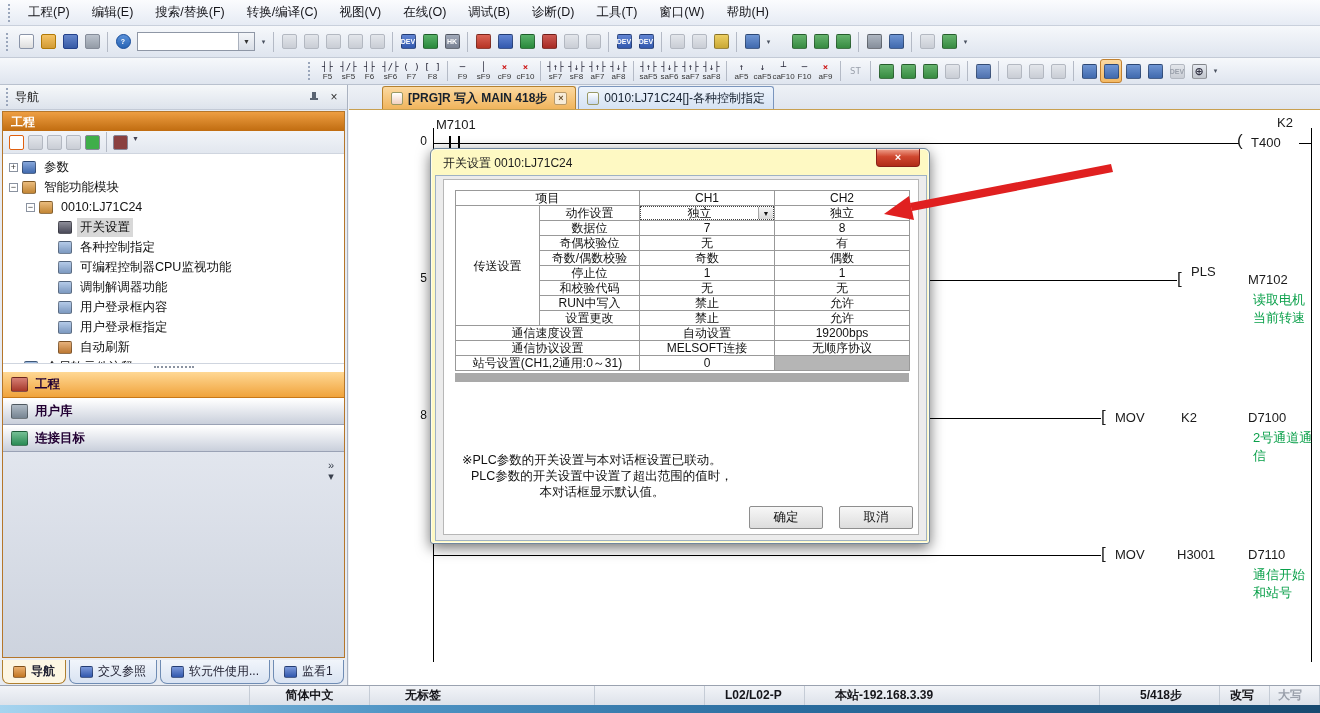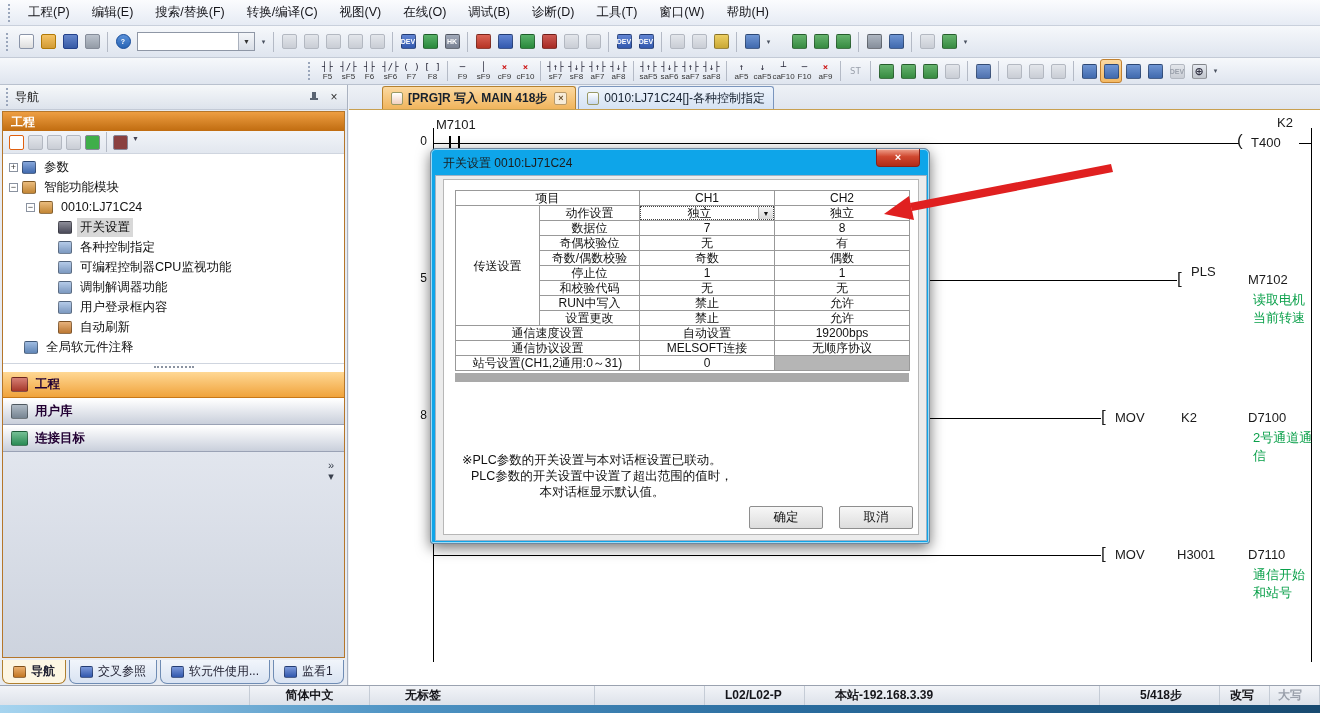--- a/index.html
+++ b/index.html
@@ -82,21 +82,21 @@
      font-size:9px;line-height:11px;text-align:center;border-radius:2px;}
   #ladder{position:absolute;left:0;top:25px;width:971px;height:575px;background:#fff;}
   .lline{position:absolute;background:#000;}
   .dev{position:absolute;font-size:13px;color:#1a1a1a;white-space:nowrap;}
   .rnum{position:absolute;font-size:12px;color:#111;width:26px;text-align:right;}
   .paren{position:absolute;font-size:17px;color:#1a1a1a;line-height:17px;}
   .cmt{position:absolute;font-size:13px;line-height:17.5px;color:#0aa04a;white-space:pre-line;width:78px;}
 
   
   #dialog{position:absolute;left:430px;top:148px;width:500px;height:396px;z-index:10;
-     background:#0ea5e9;border:1px solid #70879e;border-radius:6px 6px 3px 3px;
+     background:#fef9c3;border:1px solid #70879e;border-radius:6px 6px 3px 3px;
      box-shadow:0 4px 14px rgba(0,0,0,.55), inset 0 0 0 1px rgba(255,255,255,.6);}
   #dlg-title{height:26px;font-size:12px;color:#1c1c1c;padding:6px 0 0 12px;}
   #dlg-close{position:absolute;right:9px;top:0;width:44px;height:18px;border:1px solid #8a2018;border-top:none;
      border-radius:0 0 4px 4px;background:linear-gradient(#efa28e,#d0472f 45%,#b02c18);color:#fff;font-size:11px;
      font-weight:bold;text-align:center;line-height:16px;box-shadow:inset 0 1px 0 rgba(255,255,255,.5);}
   #dlg-body{position:absolute;left:4px;top:26px;width:492px;height:366px;background:#ececec;border:1px solid #9fb2c4;}
   #dlg-panel{position:absolute;left:7px;top:3px;width:476px;height:356px;background:#fff;border:1px solid #b7b7b7;}
   #swtbl{position:absolute;left:11px;top:10px;border-collapse:collapse;table-layout:fixed;}
   #swtbl td{border:1px solid #999;font-size:12px;color:#111;text-align:center;padding:0;height:15px;line-height:14px;
      overflow:hidden;white-space:nowrap;}
@@ -462,20 +462,25 @@
           </div>
           <div class="trow" style="padding-left: 40px;">
             <span style="width: 15px; flex: 0 0 auto;"></span>
             <span class="nico" style="background: linear-gradient(rgba(255, 255, 255, 0.333), rgba(0, 0, 0, 0.133)), rgb(143, 176, 221); border: 1px solid rgba(0, 0, 0, 0.35);"></span>
             <span class="tlabel">调制解调器功能</span>
           </div>
           <div class="trow" style="padding-left: 40px;">
             <span style="width: 15px; flex: 0 0 auto;"></span>
             <span class="nico" style="background: linear-gradient(rgba(255, 255, 255, 0.333), rgba(0, 0, 0, 0.133)), rgb(143, 176, 221); border: 1px solid rgba(0, 0, 0, 0.35);"></span>
             <span class="tlabel">用户登录框内容</span>
+          </div>
+          <div class="trow" style="padding-left: 40px;">
+            <span style="width: 15px; flex: 0 0 auto;"></span>
+            <span class="nico" style="background: linear-gradient(rgba(255, 255, 255, 0.333), rgba(0, 0, 0, 0.133)), rgb(143, 176, 221); border: 1px solid rgba(0, 0, 0, 0.35);"></span>
+            <span class="tlabel">用户登录框指定</span>
           </div>
           <div class="trow" style="padding-left: 40px;">
             <span style="width: 15px; flex: 0 0 auto;"></span>
             <span class="nico" style="background: linear-gradient(rgba(255, 255, 255, 0.333), rgba(0, 0, 0, 0.133)), rgb(217, 138, 58); border: 1px solid rgba(0, 0, 0, 0.35);"></span>
             <span class="tlabel">自动刷新</span>
           </div>
           <div class="trow" style="padding-left: 6px;">
             <span style="width: 15px; flex: 0 0 auto;"></span>
             <span class="nico" style="background: linear-gradient(rgba(255, 255, 255, 0.333), rgba(0, 0, 0, 0.133)), rgb(111, 154, 210); border: 1px solid rgba(0, 0, 0, 0.35);"></span>
             <span class="tlabel">全局软元件注释</span>

